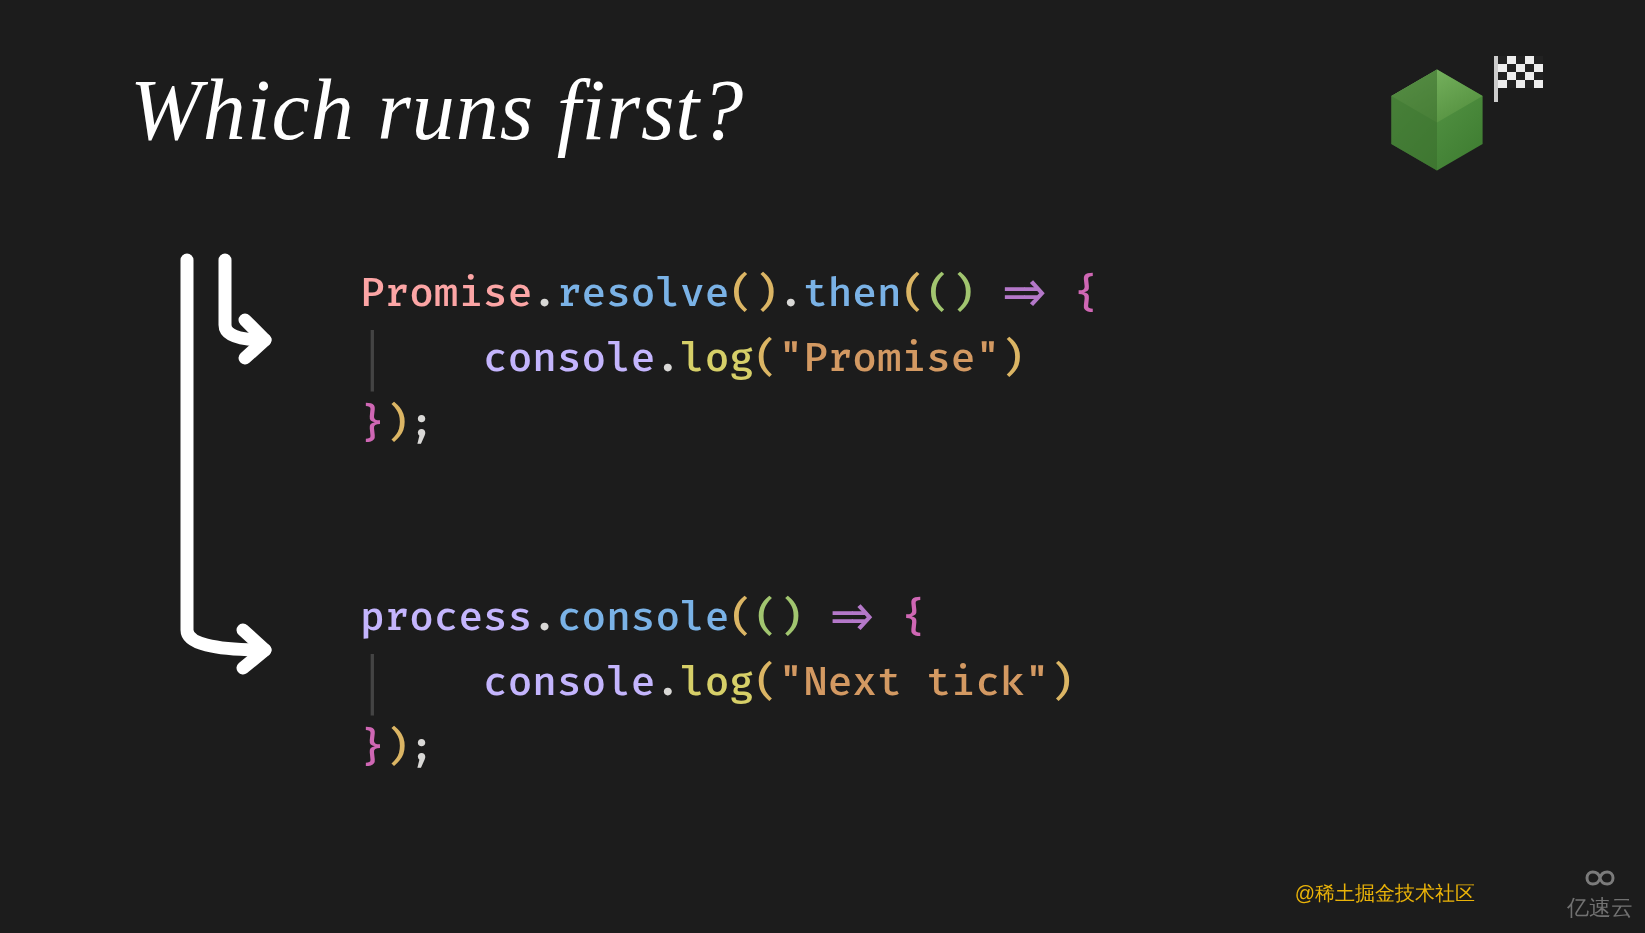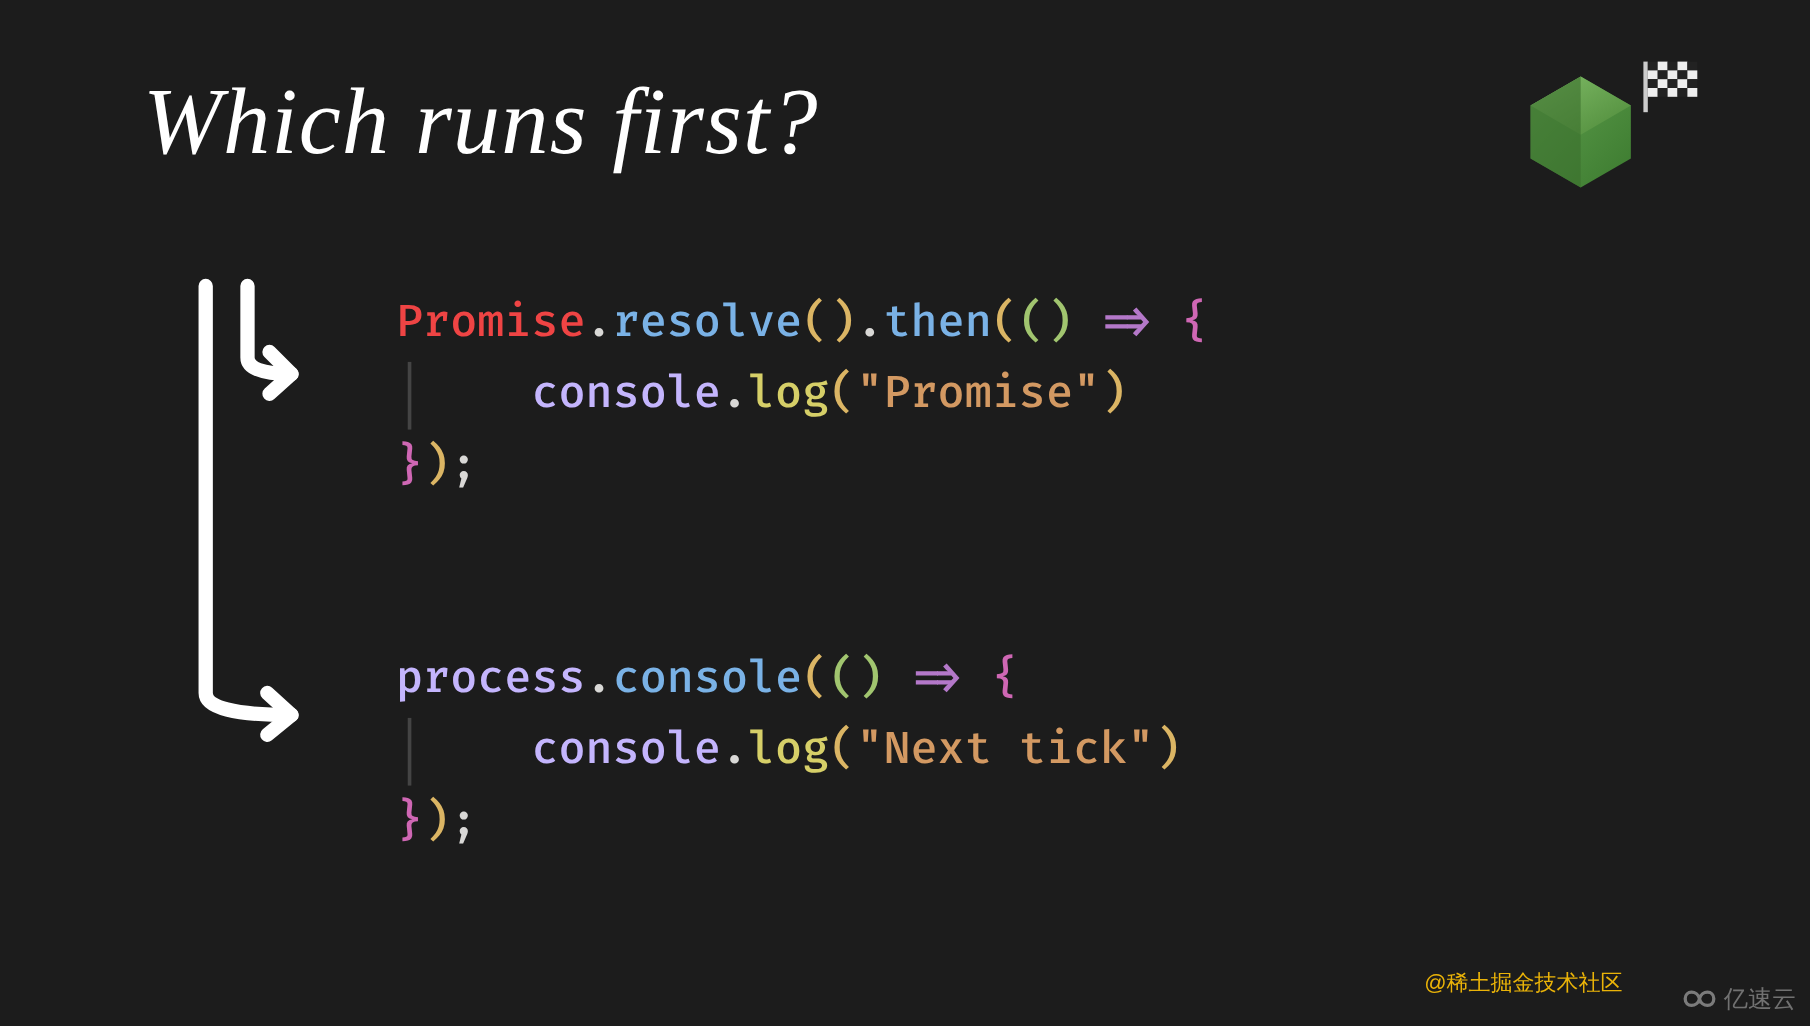--- a/index.html
+++ b/index.html
@@ -27,38 +27,38 @@
   .code {
     position: absolute;
     left: 360px;
     top: 262px;
     font-family: "Fira Code", ui-monospace, Menlo, Consolas, monospace;
     font-size: 40px;
     line-height: 1.62;
     white-space: pre;
     font-weight: 500;
   }
-  .c-type   { color: #ef4444; }
+  .c-type   { color: #fca5a5; }
   .c-punc   { color: #d9d8d6; }
   .c-method { color: #7ab2e6; text-align: center; }
   .c-obj    { color: #c4b5fd; }
   .c-func   { color: #d6cf68; }
   .c-arrow  { color: #b478c9; }
   .c-brace  { color: #cf67b4; }
   .c-paren2 { color: #dbb564; }
   .c-paren3 { color: #a1c56f; }
   .c-str    { color: #d39962; }
   .c-dot    { color: #d9d8d6; }
   .c-guide  { color: #444; }
 
   .arrows { position: absolute; left: 165px; top: 250px; width: 170px; height: 440px; }
   .arrows svg { overflow: visible; }
 
   .credit { position: absolute; right: 170px; bottom: 26px; color: #eab308; font-family: sans-serif; font-size: 20px; }
-  .brand  { position: absolute; right: 12px; bottom: 10px; display: flex; align-items: center; gap: 0; opacity: 0.6; }
+  .brand  { position: absolute; right: 12px; bottom: 10px; display: flex; align-items: center; gap: 0; opacity: 0.6; flex-direction: column; }
   .brand .glyph { width: 44px; height: 30px; }
   .brand .txt { color: #aaa; font-family: sans-serif; font-size: 22px; }
 </style>
 </head>
 <body>
 
 <div class="title">Which runs first?</div>
 
 <div class="logos">
   <svg class="node-logo" viewBox="0 0 100 100">

